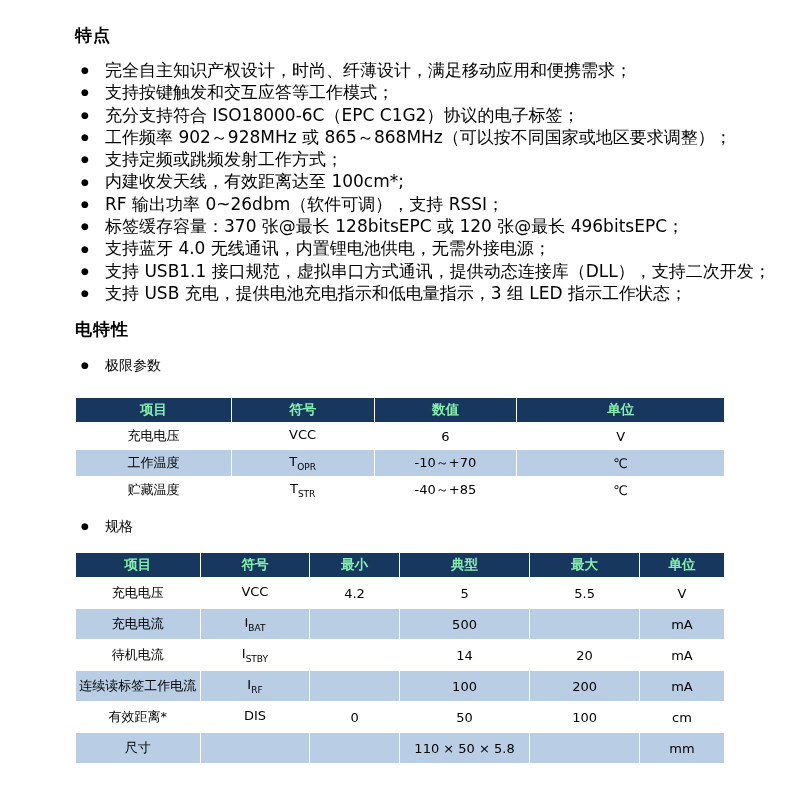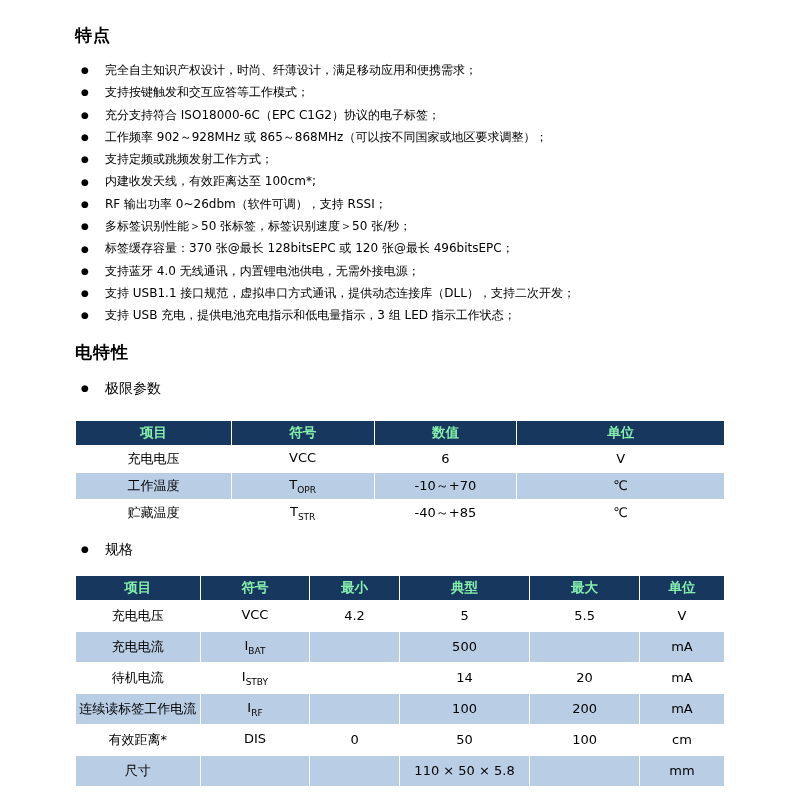--- a/index.html
+++ b/index.html
@@ -16,21 +16,21 @@
     font-size: 17px;
     font-weight: bold;
     letter-spacing: 1px;
     margin: 2px 0 12px 0;
   }
 
   ul.features { list-style: none; margin-bottom: 6px; }
   ul.features li {
     position: relative;
     padding-left: 30px;
-    font-size: 12px;
+    font-size: 17px;
     line-height: 22.3px;
     white-space: nowrap;
   }
   ul.features li::before,
   .sub-bullet::before {
     content: "●";
     position: absolute;
     left: 6px;
     top: 50%;
     transform: translateY(-50%);
@@ -81,21 +81,20 @@
   <div class="section-title">特点</div>
 
   <ul class="features">
     <li>完全自主知识产权设计，时尚、纤薄设计，满足移动应用和便携需求；</li>
     <li>支持按键触发和交互应答等工作模式；</li>
     <li>充分支持符合 ISO18000-6C（EPC C1G2）协议的电子标签；</li>
     <li>工作频率 902～928MHz 或 865～868MHz（可以按不同国家或地区要求调整）；</li>
     <li>支持定频或跳频发射工作方式；</li>
     <li>内建收发天线，有效距离达至 100cm*;</li>
     <li>RF 输出功率 0~26dbm（软件可调），支持 RSSI；</li>
-    <li>多标签识别性能＞50 张标签，标签识别速度＞50 张/秒；</li>
     <li>标签缓存容量：370 张@最长 128bitsEPC 或 120 张@最长 496bitsEPC；</li>
     <li>支持蓝牙 4.0 无线通讯，内置锂电池供电，无需外接电源；</li>
     <li>支持 USB1.1 接口规范，虚拟串口方式通讯，提供动态连接库（DLL），支持二次开发；</li>
     <li>支持 USB 充电，提供电池充电指示和低电量指示，3 组 LED 指示工作状态；</li>
   </ul>
 
   <div class="section-title elec-title">电特性</div>
 
   <div class="sub-bullet limit">极限参数</div>
 

